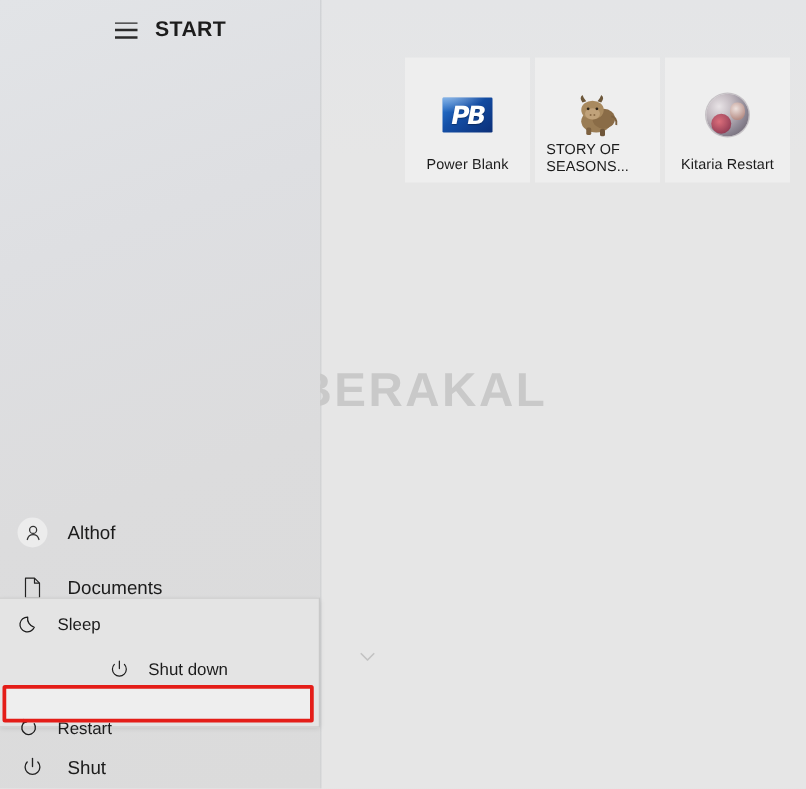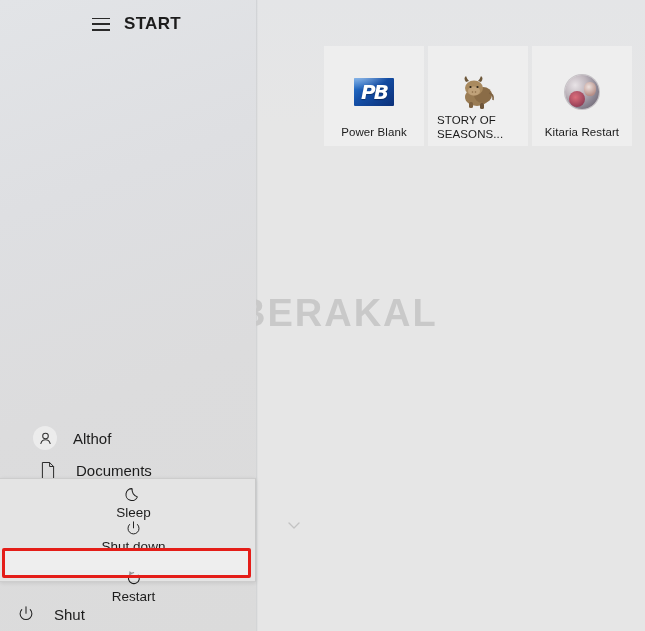--- a/index.html
+++ b/index.html
@@ -233,22 +233,22 @@
     align-items: center;
     justify-content: center;
     flex: 0 0 auto;
   }
   .side-item .si-label {
     margin-left: 16px;
     font-size: 15px;
     color: #1b1b1b;
   }
 
-  #item-user   { top: 416px; padding-left: 19px; }
-  #item-docs   { top: 448px; padding-left: 22px; }
+  #item-user   { top: 404px; }
+  #item-docs   { top: 448px; }
   #item-power  { top: 592px; }
 
   .avatar-ring {
     width: 24px; height: 24px;
     border-radius: 50%;
     background: rgba(255,255,255,.45);
     display: flex; align-items: center; justify-content: center;
   }
 
   
@@ -266,21 +266,20 @@
     box-sizing: border-box;
   }
   .menu-item {
     position: absolute;
     left: 0;
     width: 255px;
     height: 33px;
     display: flex;
     align-items: center;
     cursor: pointer;
-    flex-direction: column;
   }
   .menu-item .mi-icon {
     width: 22px;
     height: 22px;
     margin-left: 12px;
     display: flex;
     align-items: center;
     justify-content: center;
     flex: 0 0 auto;
   }

